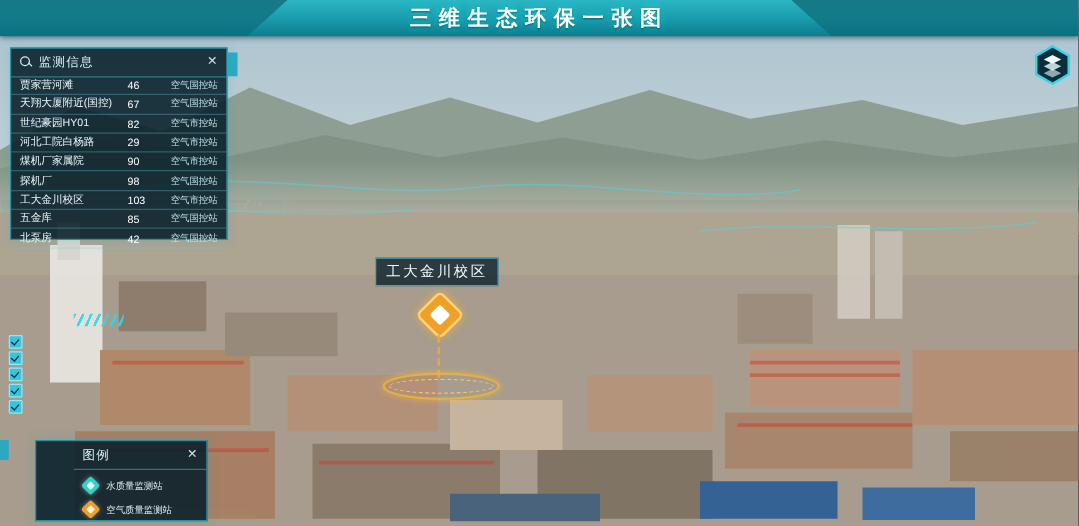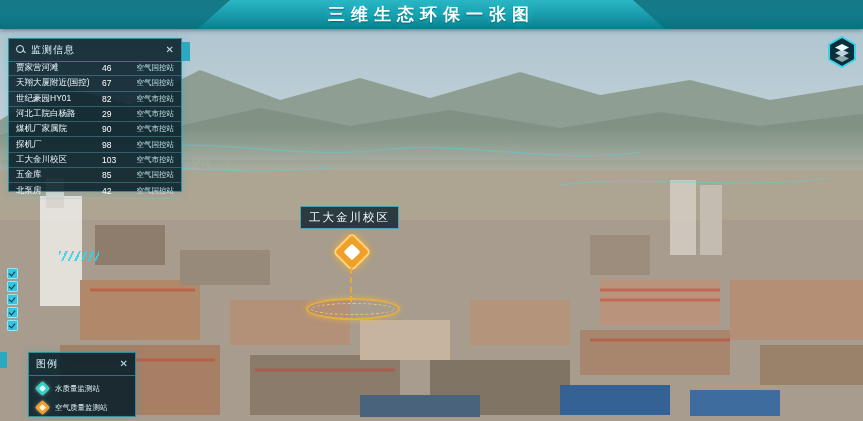--- a/index.html
+++ b/index.html
@@ -68,21 +68,21 @@
   .hatch{flex:1;height:10px;background:repeating-linear-gradient(115deg,#2fd6e8 0 2px,transparent 2px 6px);opacity:.9;}
   #layerList{padding:1px 6px;}
   .lyr{display:flex;align-items:center;gap:5px;height:13px;cursor:pointer;}
   .cbx{width:9px;height:9px;background:#38c4de;border:1px solid #8fe9f7;border-radius:1px;
     position:relative;flex:none;}
   .cbx::after{content:"";position:absolute;left:2px;top:1px;width:3px;height:5px;
     border:solid #063241;border-width:0 1.5px 1.5px 0;transform:rotate(40deg);}
   .lyr .llbl{font-size:8px;color:#d5f2f6;white-space:nowrap;}
   #hexIcon{position:absolute;left:826px;top:36px;width:32px;height:32px;z-index:21;cursor:pointer;}
   
-  #legendPanel{left:28px;top:352px;width:106px;height:63px;z-index:20;}
+  #legendPanel{left:28px;top:352px;width:106px;height:63px;z-index:20;padding-left:30px;}
   #legendList{padding:3px 8px;}
   .lg-item{display:flex;align-items:center;gap:7px;height:19px;}
   .lg-ico{width:11px;height:11px;transform:rotate(45deg);border-radius:2px;
     box-shadow:0 0 4px rgba(255,255,255,.4);position:relative;flex:none;}
   .lg-ico::after{content:"";position:absolute;inset:3px;background:rgba(255,255,255,.85);border-radius:1px;}
   .lg-item .lg-lbl{font-size:7.5px;color:#dff2f6;white-space:nowrap;}
   #edgeTag{position:absolute;left:0;top:352px;width:7px;height:16px;background:#2aa9c0;z-index:20;}
   
   #mapPin{position:absolute;left:298px;top:206px;width:110px;height:110px;z-index:15;}
   #pinPlate{position:absolute;left:2px;top:0;padding:3px 8px;background:rgba(8,30,40,.78);

